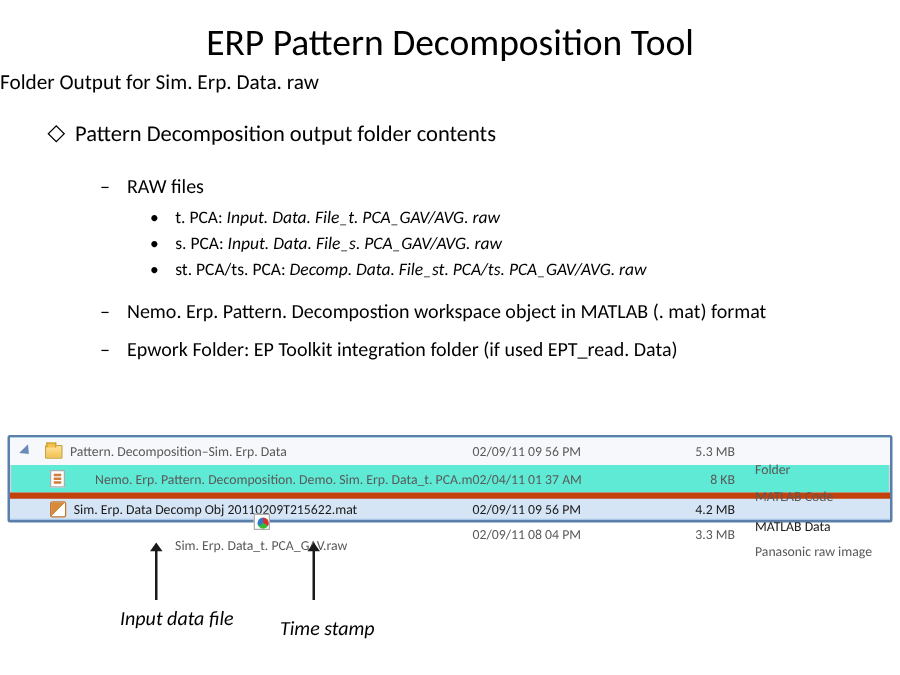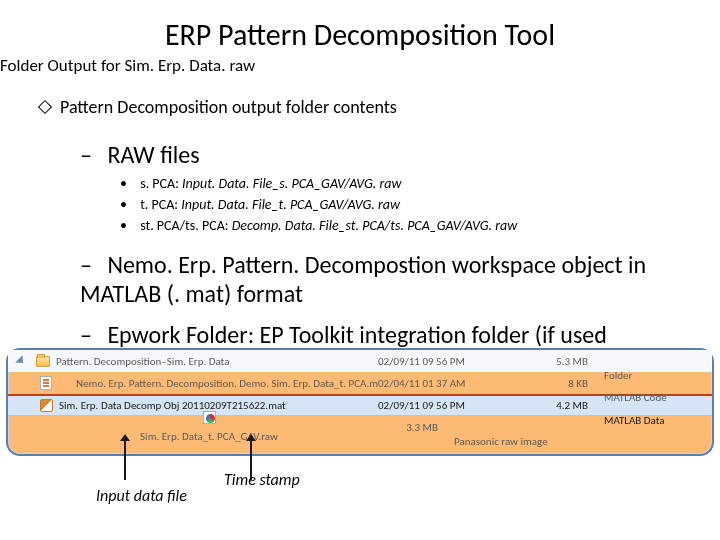--- a/index.html
+++ b/index.html
@@ -3,41 +3,41 @@
 <meta charset="utf-8">
 <style>
   * { box-sizing: border-box; margin: 0; padding: 0; }
   html, body { width: 720px; height: 540px; font-family: Calibri, Arial, sans-serif; background: #fff; color: #000; }
   .slide { width: 720px; height: 540px; position: relative; padding: 10px 0 0 0; }
   .title { text-align: center; font-size: 30px; font-weight: 400; margin-top: 6px; }
   .subtitle { font-size: 17px; margin-top: 2px; }
   .body { margin: 20px 40px 0 40px; }
   .diamond-row { display: flex; align-items: center; font-size: 18px; margin-bottom: 22px; }
   .diamond { display:inline-block; width: 10px; height:10px; transform: rotate(45deg); border: 1.5px solid #000; margin-right: 10px; }
-  .dash-row { margin-left: 40px; font-size: 24px; margin-top: 4px; margin-bottom: 2px; }
+  .dash-row { margin-left: 40px; font-size: 16px; margin-top: 4px; margin-bottom: 2px; }
   .dash-row::before { content: "–"; margin-right: 10px; }
   .dot-list { margin-left: 80px; margin-top: 4px; margin-bottom: 10px; }
   .dot-row { font-size: 14px; line-height: 1.5; }
   .dot-row::before { content: "•"; margin-right: 10px; }
   .italic { font-style: italic; }
-  .file-panel { position: absolute; left: 6px; right: 6px; top: 348px; height: 108px; border: 2px solid #5b7fa8; border-radius: 14px; background: #fdba74; box-shadow: 0 0 0 1px #c9d6e6 inset; }
+  .file-panel { position: absolute; left: 6px; right: 6px; top: 348px; height: 70px; border: 2px solid #5b7fa8; border-radius: 2px; background: #5eead4; box-shadow: 0 0 0 1px #c9d6e6 inset; }
   .file-row { display: flex; align-items: center; height: 22px; font-size: 11px; color: #5a5a5a; padding: 0 8px; }
   .file-row:nth-child(odd) { background: #f6f8fb; }
   .file-row .name { flex: 0 0 362px; display: flex; align-items: center; gap: 6px; }
   .file-row .date { flex: 0 0 150px; }
   .file-row .size { flex: 0 0 60px; text-align: right; }
   .file-row .type { flex: 1; padding-left: 16px; margin-top: 29px; }
   .folder-ico { width: 14px; height: 11px; background: linear-gradient(#ffe39a,#f3c14e); border: 1px solid #caa43a; border-radius: 1px; position: relative; }
   .folder-ico::before { content:""; position:absolute; top:-3px; left:0; width:6px; height:3px; background:#f3c14e; border:1px solid #caa43a; border-bottom:none; }
   .doc-ico { width: 12px; height: 14px; background:#fff; border:1px solid #adadad; position:relative; }
   .doc-ico::after { content:""; position:absolute; top:2px; left:2px; right:2px; height:2px; background:#d07c3a; box-shadow: 0 3px 0 #d07c3a, 0 6px 0 #d07c3a; }
   .mat-ico { width: 13px; height: 13px; background: linear-gradient(135deg,#d88a3a 50%, #fff 50%); border:1px solid #c57830; border-radius:2px; }
   .raw-ico { width: 13px; height: 13px; background: #fff; border:1px solid #adadad; position:relative; }
   .raw-ico::after { content:""; position:absolute; left:2px; top:2px; width:9px; height:9px; background: conic-gradient(#c33 0 33%, #3b3 33% 66%, #37c 66% 100%); border-radius:50%; }
-  .selected { background: #d6e5f5 !important; border-top:2px solid #c2410c; border-bottom:1px solid #a9c7e8; color:#1a1a1a; }
+  .selected { background: #d6e5f5 !important; border-top:5px solid #c2410c; border-bottom:1px solid #a9c7e8; color:#1a1a1a; }
   .arrow-grp { position:absolute; top:440px; left:0; right:0; height:80px; }
   .arrow { position:absolute; width:2px; background:#1a1a1a; }
   .arrow::after { content:""; position:absolute; top:-6px; left:-4px; border-left:5px solid transparent; border-right:5px solid transparent; border-bottom:7px solid #1a1a1a; }
   .arrow-label { position:absolute; font-size:16px; font-style:italic; white-space:nowrap;text-align:center; }
   .expand-tri { display:inline-block; width:0; height:0; border-left:5px solid transparent; border-right:5px solid transparent; border-top:6px solid #6a8bb5; transform: rotate(-45deg); margin-right:4px; }
 </style>
 </head>
 <body>
 
 <div class="slide">
@@ -48,26 +48,26 @@
     <div class="diamond-row">
       <span class="diamond"></span>
       <span>Pattern Decomposition output folder contents</span>
     </div>
 
     <div class="dash-row">
       <span>RAW files</span>
     </div>
     <div class="dot-list">
       <div class="dot-row">
+        <span>t. PCA:</span>
+        <span class="italic">Input. Data. File_t. PCA_GAV/AVG. raw</span>
+      </div>
+      <div class="dot-row">
         <span>s. PCA:</span>
         <span class="italic">Input. Data. File_s. PCA_GAV/AVG. raw</span>
-      </div>
-      <div class="dot-row">
-        <span>t. PCA:</span>
-        <span class="italic">Input. Data. File_t. PCA_GAV/AVG. raw</span>
       </div>
       <div class="dot-row">
         <span>st. PCA/ts. PCA:</span>
         <span class="italic">Decomp. Data. File_st. PCA/ts. PCA_GAV/AVG. raw</span>
       </div>
     </div>
 
     <div class="dash-row" style="margin-top:14px;">
       <span>Nemo. Erp. Pattern. Decompostion workspace object in MATLAB (. mat) format</span>
     </div>
@@ -103,24 +103,25 @@
         </div>
       <div class="date">02/09/11 09 56 PM</div>
       <div class="size">4.2 MB</div>
       <div class="type">MATLAB Data</div>
     </div>
     <div class="file-row">
       <div class="name" style="padding-left:24px;flex-direction:column;">
           <span class="raw-ico"></span>
           <span>Sim. Erp. Data_t. PCA_GAV.raw</span>
         </div>
+      <div class="date">02/09/11 08 04 PM</div>
       <div class="size">3.3 MB</div>
       <div class="type">Panasonic raw image</div>
     </div>
   </div>
 
   <div class="arrow-grp">
     <div class="arrow" style="left:124px; top:0; height:40px;"></div>
     <div class="arrow-label" style="left:96px; top:46px;">Input data file</div>
     <div class="arrow" style="left:250px; top:0; height:40px;"></div>
-    <div class="arrow-label" style="left:224px; top:30px;">Time stamp</div>
+    <div class="arrow-label" style="left:224px; top:54px;">Time stamp</div>
   </div>
 </div>
 
 </body></html>

